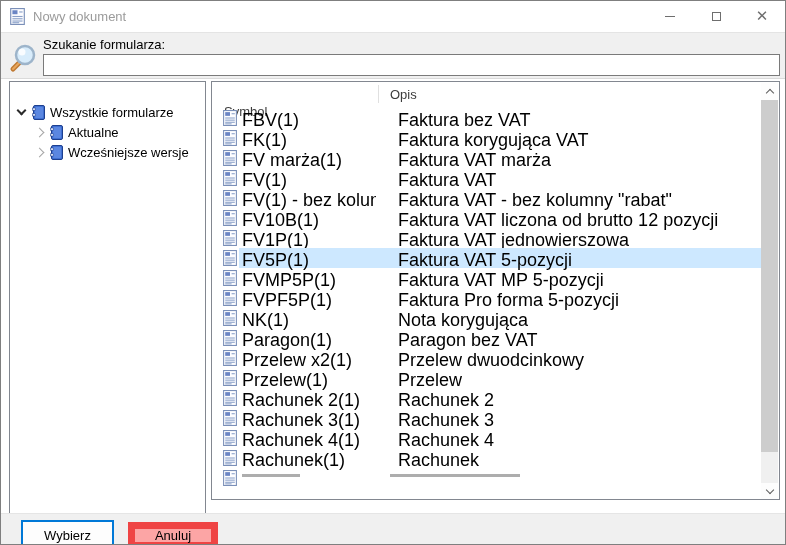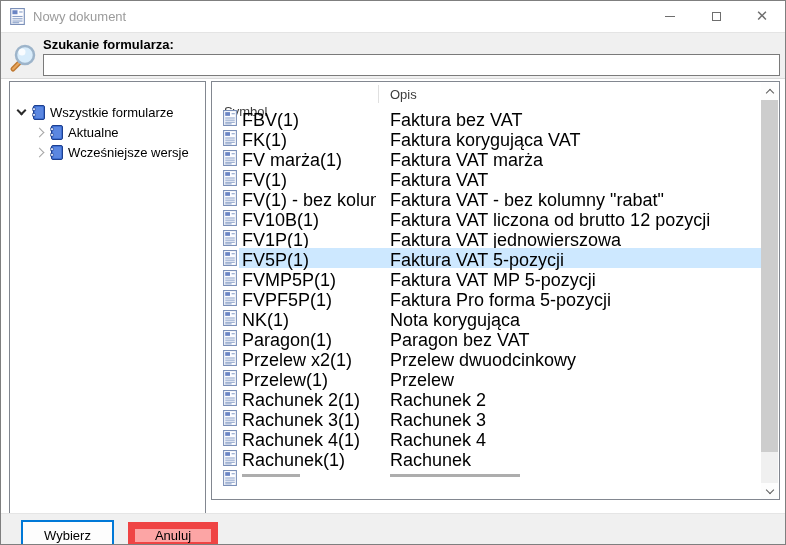--- a/index.html
+++ b/index.html
@@ -12,21 +12,21 @@
   .title-text{position:absolute;left:32px;top:8px;font-size:13px;color:#9b9b9b;white-space:nowrap;text-align:right;}
   .winbtn{position:absolute;top:0;width:46px;height:31px;display:flex;align-items:center;justify-content:center;}
   .winbtn.min{right:92px;} .winbtn.max{right:46px;} .winbtn.close{right:0;}
   .glyph-min{width:10px;height:1px;background:#6e6e6e;}
   .glyph-max{width:9px;height:9px;border:1px solid #6e6e6e;}
   .glyph-close{font-size:15px;color:#6e6e6e;line-height:1;margin-top:-2px;}
 
   
   .search-panel{position:absolute;left:0;top:31px;width:100%;height:47px;background:#f0f0f0;border-top:1px solid #e4e4e4;border-bottom:1px solid #dadada;}
   .magnifier{position:absolute;left:6px;top:9px;}
-  .search-label{position:absolute;left:42px;top:4px;font-size:13px;color:#000;font-weight:bold;}
+  .search-label{position:absolute;left:42px;top:4px;font-size:13px;color:#000;}
   .search-input{position:absolute;left:42px;top:21px;width:737px;height:22px;border:1px solid #7a7a7a;background:#fff;font-size:13px;padding:0 4px;outline:none;}
 
   
   .tree-panel{position:absolute;left:8px;top:80px;width:197px;height:504px;background:#fff;border:1px solid #828790;padding-top:20px;overflow:hidden;}
   .tree-item{position:relative;height:20px;display:flex;align-items:center;font-size:13px;color:#000;white-space:nowrap;cursor:default;}
   .tree-item .chev{width:7px;height:7px;display:inline-block;flex:0 0 auto;margin-right:7px;}
   .chev.collapsed{border-top:1px solid #a5a5a5;border-right:1px solid #a5a5a5;transform:rotate(45deg);}
   .chev.expanded{border-top:2px solid #2b2b2b;border-right:2px solid #2b2b2b;transform:rotate(135deg);margin-top:-4px;}
   .tree-item .t-icon{margin-right:5px;flex:0 0 auto;display:flex;}
   .tree-item.lvl0{padding-left:8px;}
@@ -35,21 +35,21 @@
   
   .list-panel{position:absolute;left:210px;top:80px;width:569px;height:419px;background:#fff;border:1px solid #828790;overflow:hidden;}
   .list-header{position:absolute;left:0;top:0;width:550px;height:26px;background:#fff;font-size:13px;color:#3c3c3c;}
   .col-symbol{position:absolute;left:12px;top:22px;}
   .col-opis{position:absolute;left:178px;top:5px;}
   .col-divider{position:absolute;left:166px;top:3px;width:1px;height:18px;background:#e0e0e0;}
   .rows{position:absolute;left:0;top:26px;width:550px;}
   .lrow{position:relative;height:20px;font-size:18px;color:#000;cursor:default;}
   .lrow .r-icon{position:absolute;left:11px;top:2px;}
   .lrow .sym{position:absolute;left:30px;top:2px;white-space:nowrap;max-width:134px;overflow:hidden;}
-  .lrow .opis{position:absolute;left:178px;top:2px;white-space:nowrap;text-align:center;}
+  .lrow .opis{position:absolute;left:186px;top:2px;white-space:nowrap;text-align:center;}
   .lrow.selected{background:linear-gradient(to right,transparent 0,transparent 27px,#cde8ff 27px,#cde8ff 100%);}
   .smudge{position:absolute;top:6px;height:3px;background:#adadad;}
 
   
   .scrollbar{position:absolute;right:1px;top:1px;width:17px;height:417px;background:#f0f0f0;}
   .sb-btn{position:absolute;left:0;width:17px;height:17px;background:#fdfdfd;display:flex;align-items:center;justify-content:center;}
   .sb-btn.up{top:0;} .sb-btn.down{bottom:0;}
   .sb-chev{width:6px;height:6px;}
   .sb-chev.up{border-top:1.5px solid #5c5c5c;border-right:1.5px solid #5c5c5c;transform:rotate(-45deg);margin-top:3px;}
   .sb-chev.down{border-top:1.5px solid #5c5c5c;border-right:1.5px solid #5c5c5c;transform:rotate(135deg);margin-bottom:3px;}

